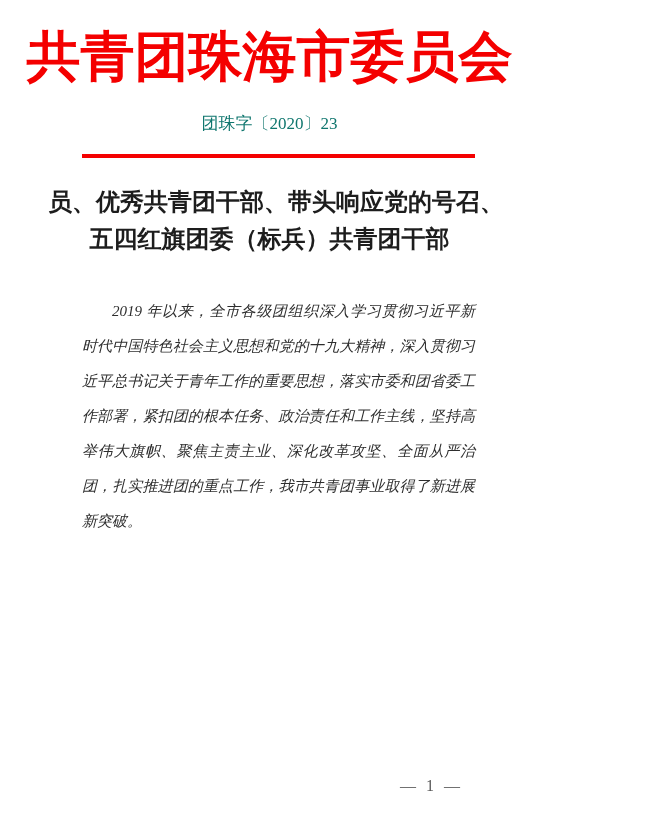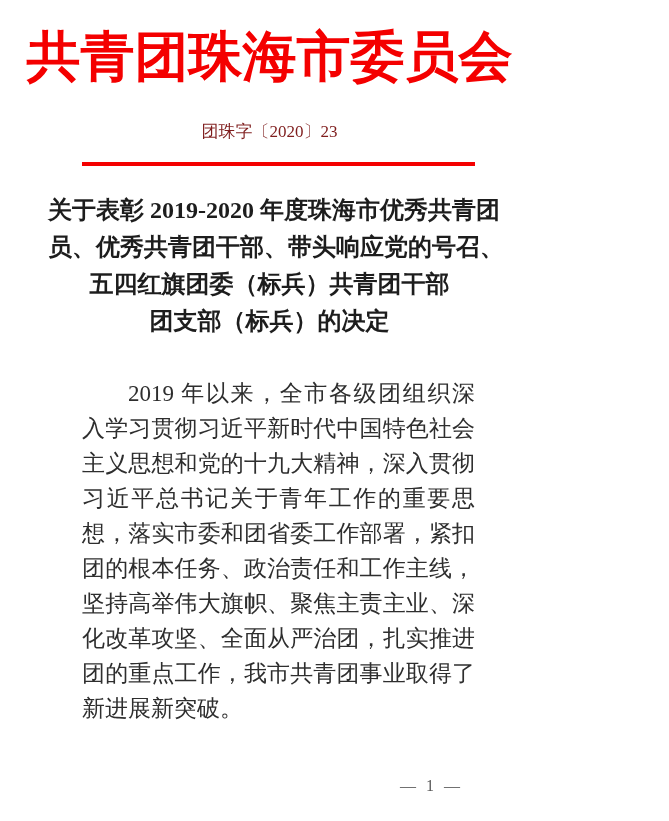--- a/index.html
+++ b/index.html
@@ -25,49 +25,50 @@
     padding-top: 22px;
     text-align: center;
     font-size: 54px;
     line-height: 70px;
     font-weight: bold;
     color: var(--accent-red, #f40000);
     letter-spacing: 0px;
     white-space: nowrap;
   }
   .doc-number {
-    margin-top: 28px;
+    margin-top: 20px;
     text-align: center;
     font-size: 17px;
     line-height: 24px;
-    color: #7f1d1d;
+    color: #0f766e;
   }
   .red-rule {
     height: 4px;
     background: var(--accent-red, #f40000);
     margin: 18px 64px 0 82px;
     border: none;
   }
   .doc-title {
     margin: 26px 48px 0 48px;
     text-align: center;
     font-weight: bold;
     font-size: 24px;
     line-height: 37px;
     color: var(--title-text, #1d1d1d);
   }
   .doc-title .title-line {
     white-space: nowrap;
   }
   .body-text {
     margin: 36px 64px 0 82px;
-    font-size: 23px;
+    font-size: 15px;
     line-height: 35px;
     text-align: justify;
     color: var(--body-text, #2e2e2e);
+    font-style: italic;
   }
   .body-text p {
     margin: 0;
     text-indent: 2em;
   }
   .page-number {
     position: absolute;
     right: 76px;
     bottom: 26px;
     font-size: 16px;
@@ -81,24 +82,22 @@
 
 <div class="page">
 
   <div class="masthead">共青团珠海市委员会</div>
 
   <div class="doc-number">团珠字〔2020〕23</div>
 
   <div class="red-rule"></div>
 
   <div class="doc-title">
-    <div class="title-line">关于表彰 2019-2020 年度珠海市优秀共青团</div>
     <div class="title-line">员、优秀共青团干部、带头响应党的号召、</div>
     <div class="title-line">五四红旗团委（标兵）共青团干部</div>
-    <div class="title-line">团支部（标兵）的决定</div>
   </div>
 
   <div class="body-text">
     <p>2019 年以来，全市各级团组织深入学习贯彻习近平新时代中国特色社会主义思想和党的十九大精神，深入贯彻习近平总书记关于青年工作的重要思想，落实市委和团省委工作部署，紧扣团的根本任务、政治责任和工作主线，坚持高举伟大旗帜、聚焦主责主业、深化改革攻坚、全面从严治团，扎实推进团的重点工作，我市共青团事业取得了新进展新突破。</p>
   </div>
 
   <div class="page-number">— 1 —</div>
 
 </div>
 

